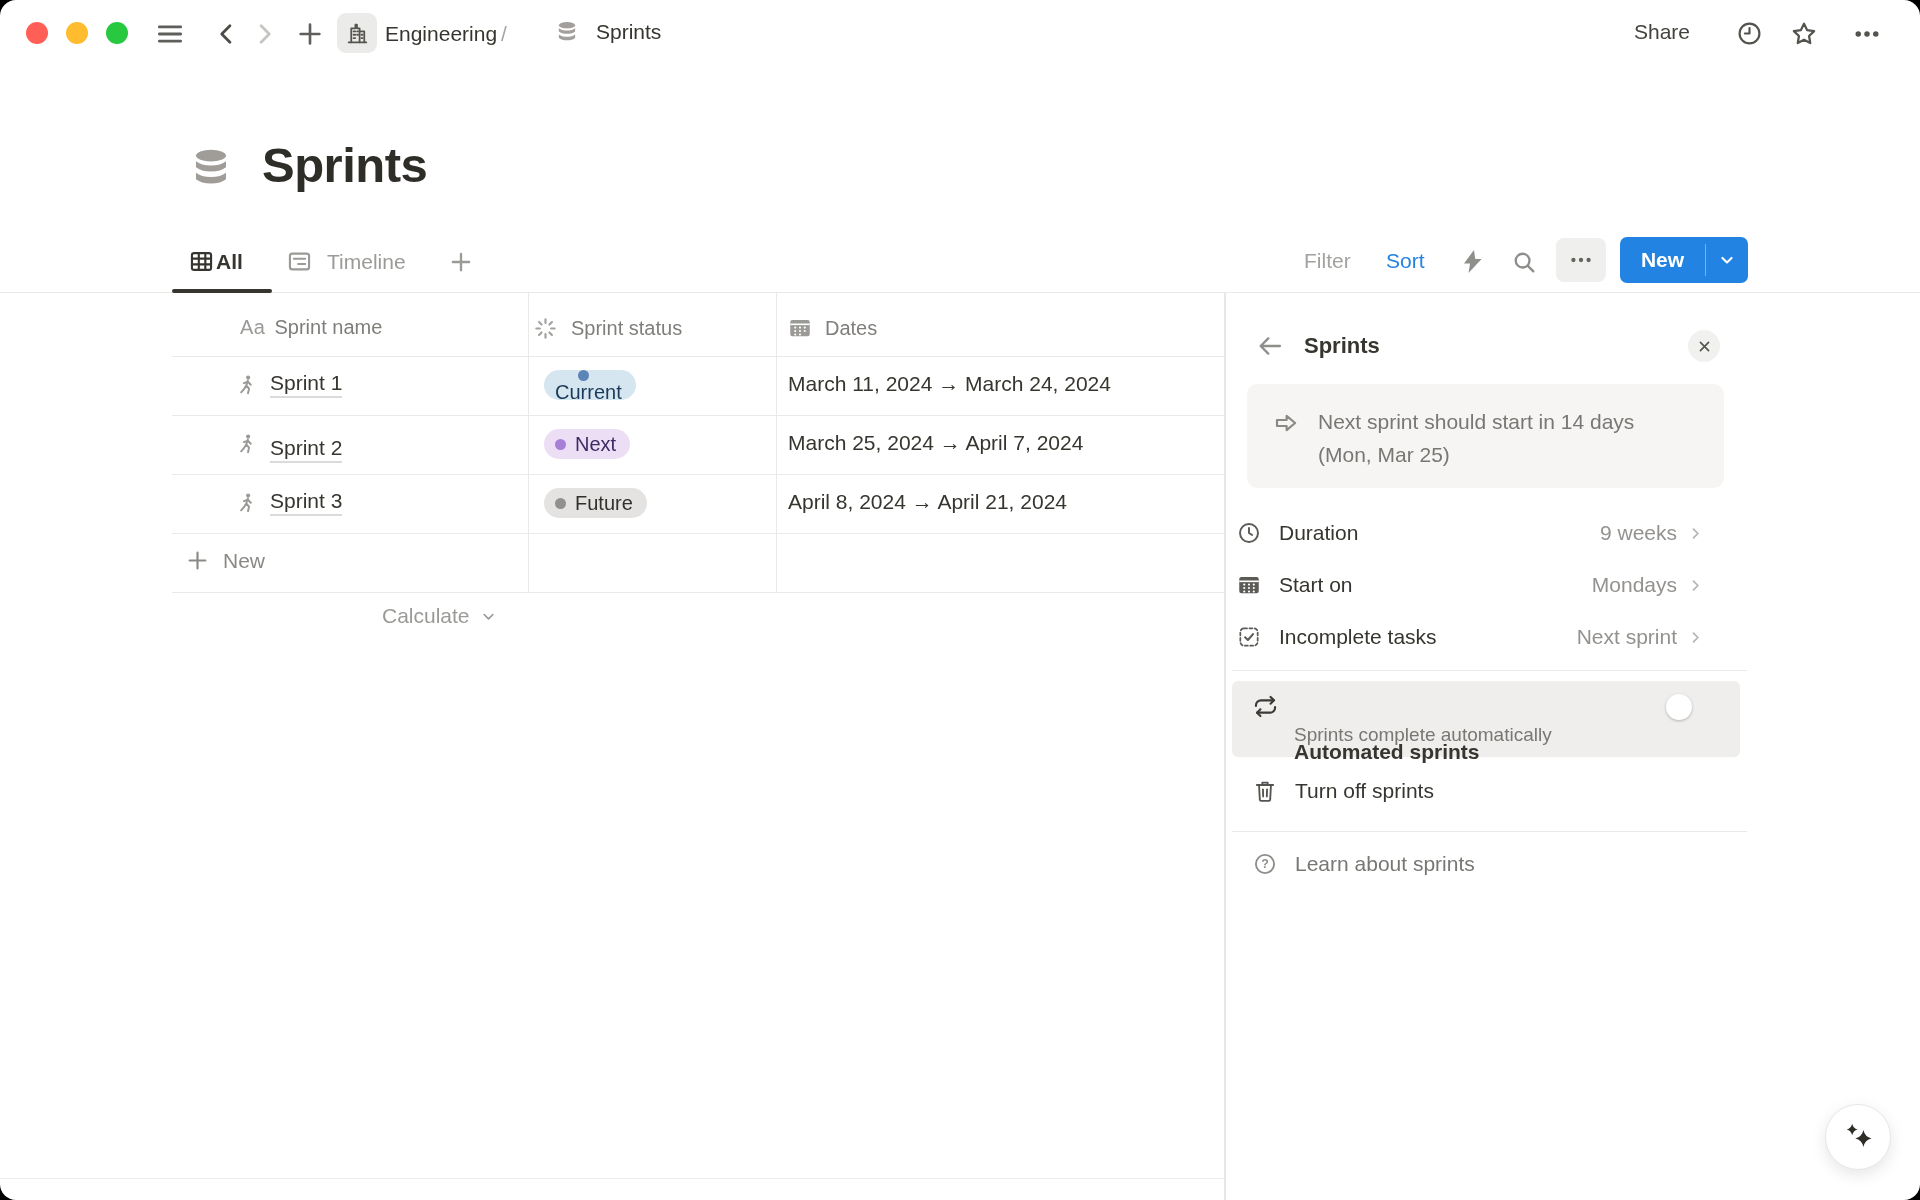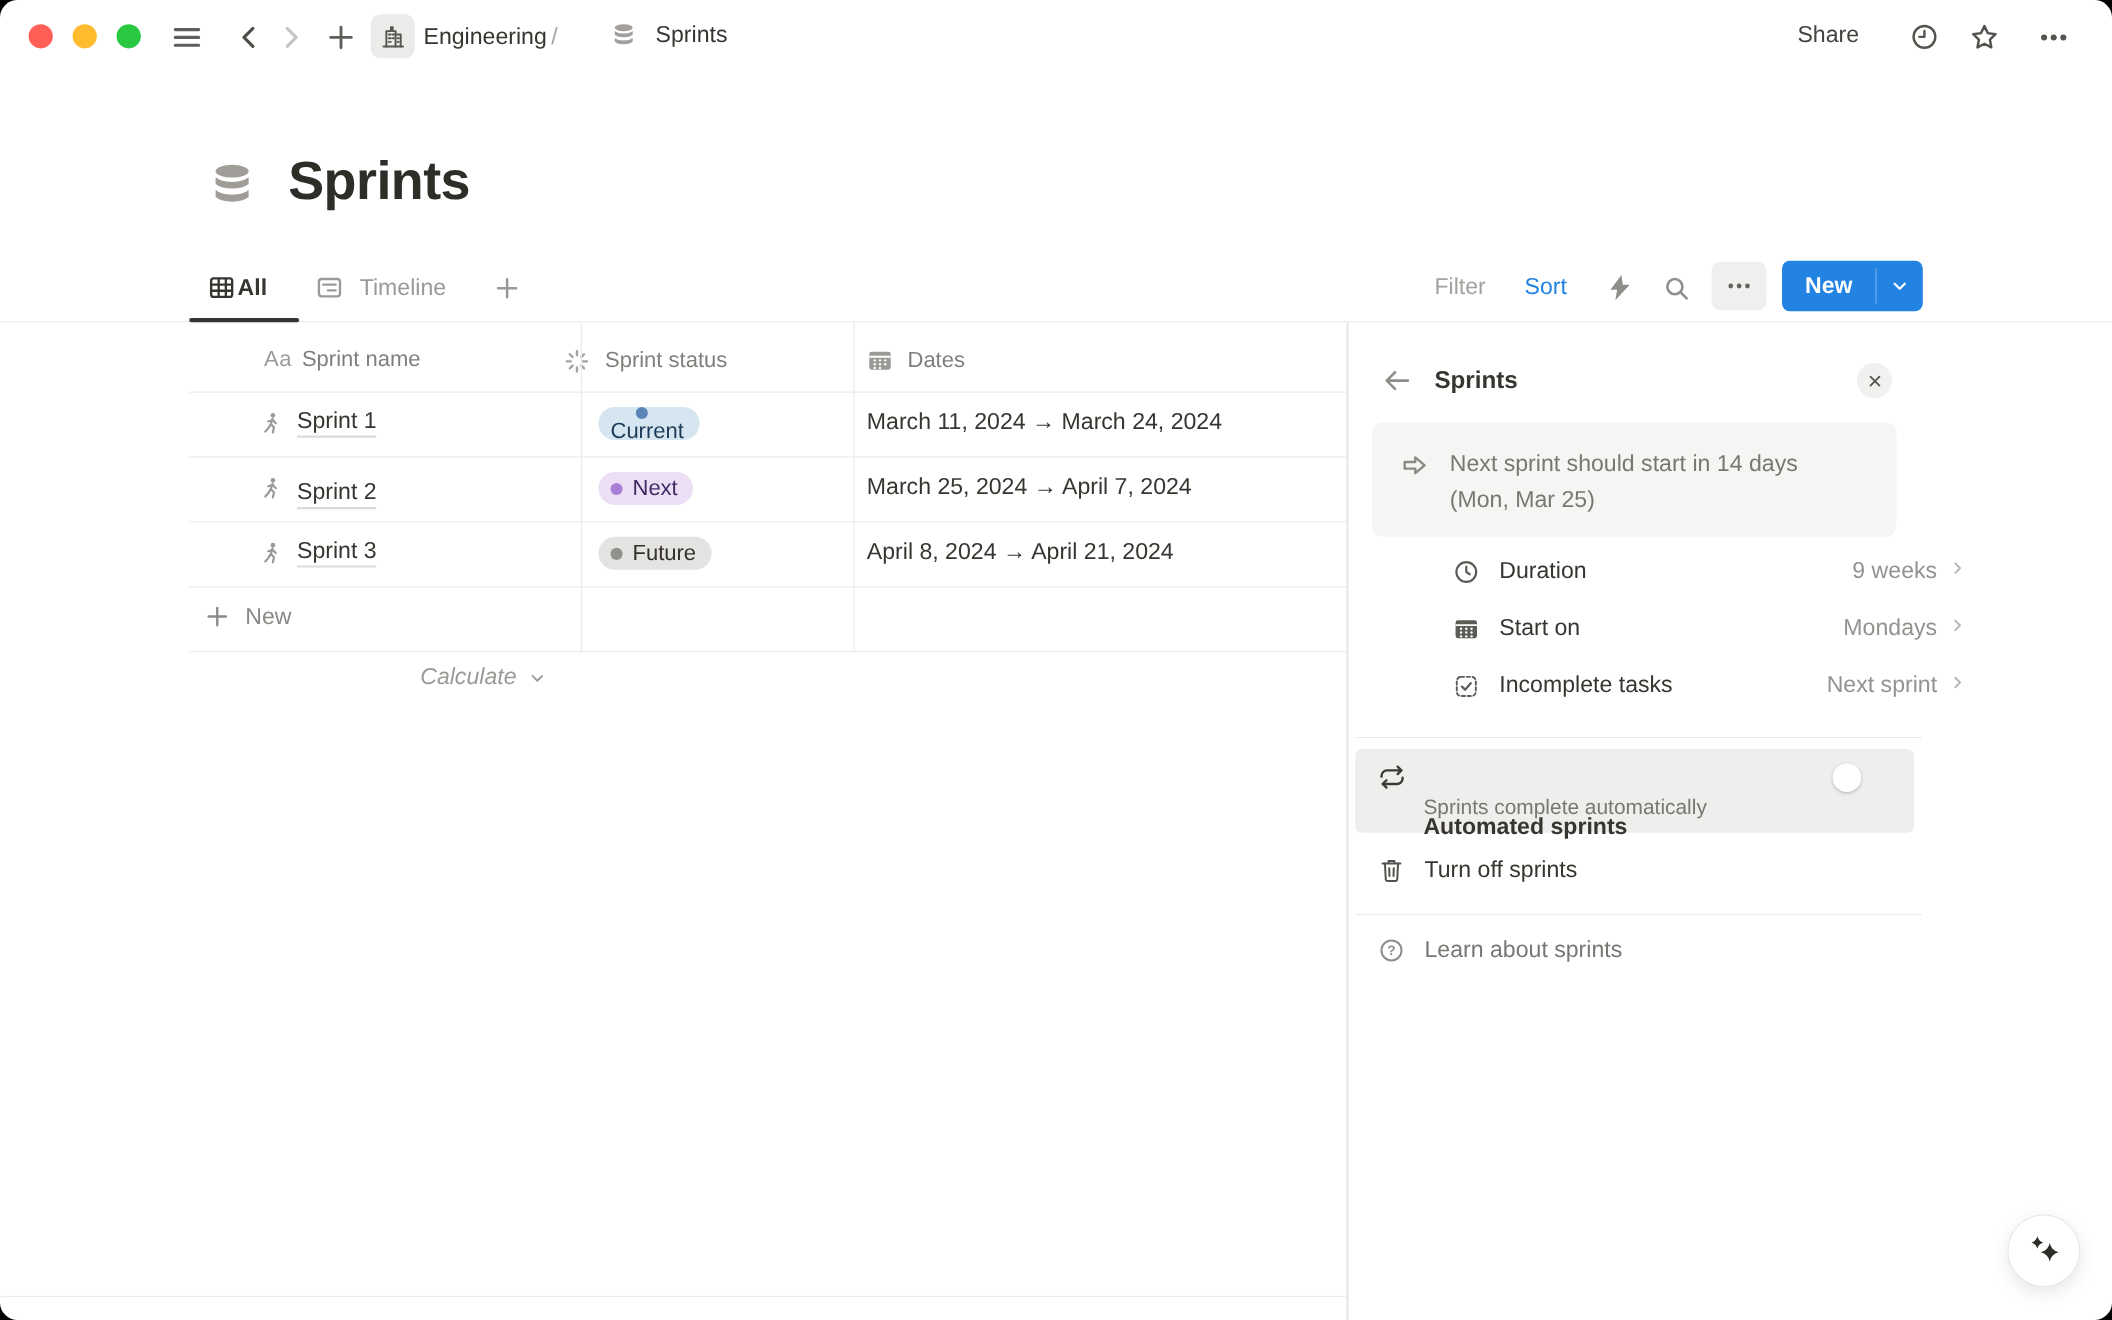--- a/index.html
+++ b/index.html
@@ -38,29 +38,29 @@
   
   .hline{height:1px;background:var(--border);}
   .vline{width:1px;background:var(--border);}
   .col-head{font-size:20px;color:#7f7e7a;white-space:nowrap;}
   .aa{font-size:20px;color:#9b9a97;letter-spacing:.5px;}
   .cell-text{font-size:21px;color:var(--text);white-space:nowrap;}
   .row-name{font-weight:500;border-bottom:2px solid rgba(55,53,47,.18);padding-bottom:1px;}
   .pill{height:30px;border-radius:15px;display:inline-flex;align-items:center;padding:0 14px 0 11px;font-size:20px;white-space:nowrap;}
   .pill .dot{width:11px;height:11px;border-radius:50%;margin-right:9px;flex:none;}
   .gray-label{font-size:21px;color:#8a8985;white-space:nowrap;}
-  .calc{font-size:21px;color:#9b9a97;font-style:italic;}
+  .calc{font-size:21px;color:#9b9a97;}
 
   
   .panel-divider{width:2px;background:#e7e7e5;}
   .panel-title{font-size:22px;font-weight:700;color:var(--text);}
   .close-circle{width:32px;height:32px;border-radius:50%;background:#f1f1ef;display:flex;align-items:center;justify-content:center;color:#54534e;}
   .card{background:var(--card);border-radius:10px;}
   .card-text{font-size:21px;line-height:33px;color:var(--text-gray);}
-  .prow{left:1300px;width:515px;height:52px;display:flex;align-items:flex-start;padding:0 26px 0 20px;box-sizing:border-box;}
+  .prow{left:1216px;width:515px;height:52px;display:flex;align-items:center;padding:0 26px 0 20px;box-sizing:border-box;}
   .prow .picon{color:#5c5b56;margin-right:17px;flex:none;}
   .prow .plabel{font-size:21px;color:var(--text);white-space:nowrap;}
   .prow .spacer{flex:1;}
   .prow .pvalue{font-size:21px;color:#94928e;white-space:nowrap;}
   .prow .chev{color:#b6b4b0;margin-left:9px;flex:none;}
   .auto-block{background:var(--hover);border-radius:6px;}
   .auto-title{font-size:21px;font-weight:600;color:var(--text);white-space:nowrap;margin-top:48px;}
   .auto-sub{font-size:19px;color:var(--text-gray);white-space:nowrap;}
   .toggle{width:54px;height:30px;border-radius:15px;background:#ccc9c5;position:relative;}
   .toggle .knob{position:absolute;left:2px;top:2px;width:26px;height:26px;border-radius:50%;background:#fff;box-shadow:0 1px 3px rgba(0,0,0,.25);}
@@ -203,21 +203,21 @@
       <svg class="ic" width="20" height="20" viewBox="0 0 24 24" fill="none" stroke="currentColor" stroke-width="2.5" stroke-linecap="round" stroke-linejoin="round">
           <path d="M6.5 9.5l5.5 5.5 5.5-5.5"></path>
         </svg>
     </span>
   </div>
 
   <div class="abs flex" style="left:240px;top:316px;gap:9px;">
     <span class="aa">Aa</span>
     <span class="col-head">Sprint name</span>
   </div>
-  <div class="abs flex" style="left:512px;top:316px;gap:13px;color:#a3a29e;">
+  <div class="abs flex" style="left:533px;top:316px;gap:13px;color:#a3a29e;">
     <svg class="ic" width="25" height="25" viewBox="0 0 24 24" fill="none" stroke="currentColor" stroke-width="2.1" stroke-linecap="round">
         <path d="M12 3.2v3.4M12 17.4v3.4M3.2 12h3.4M17.4 12h3.4M5.8 5.8l2.4 2.4M15.8 15.8l2.4 2.4M18.2 5.8l-2.4 2.4M8.2 15.8l-2.4 2.4"></path>
       </svg>
     <span class="col-head">Sprint status</span>
   </div>
   <div class="abs flex" style="left:787px;top:315px;gap:12px;color:#9b9a97;">
     <svg class="ic" width="26" height="26" viewBox="0 0 24 24">
         <g fill="currentColor">
           <path d="M5 4.5h14a2 2 0 0 1 2 2v11a2 2 0 0 1-2 2H5a2 2 0 0 1-2-2v-11a2 2 0 0 1 2-2z"></path>
         </g>

